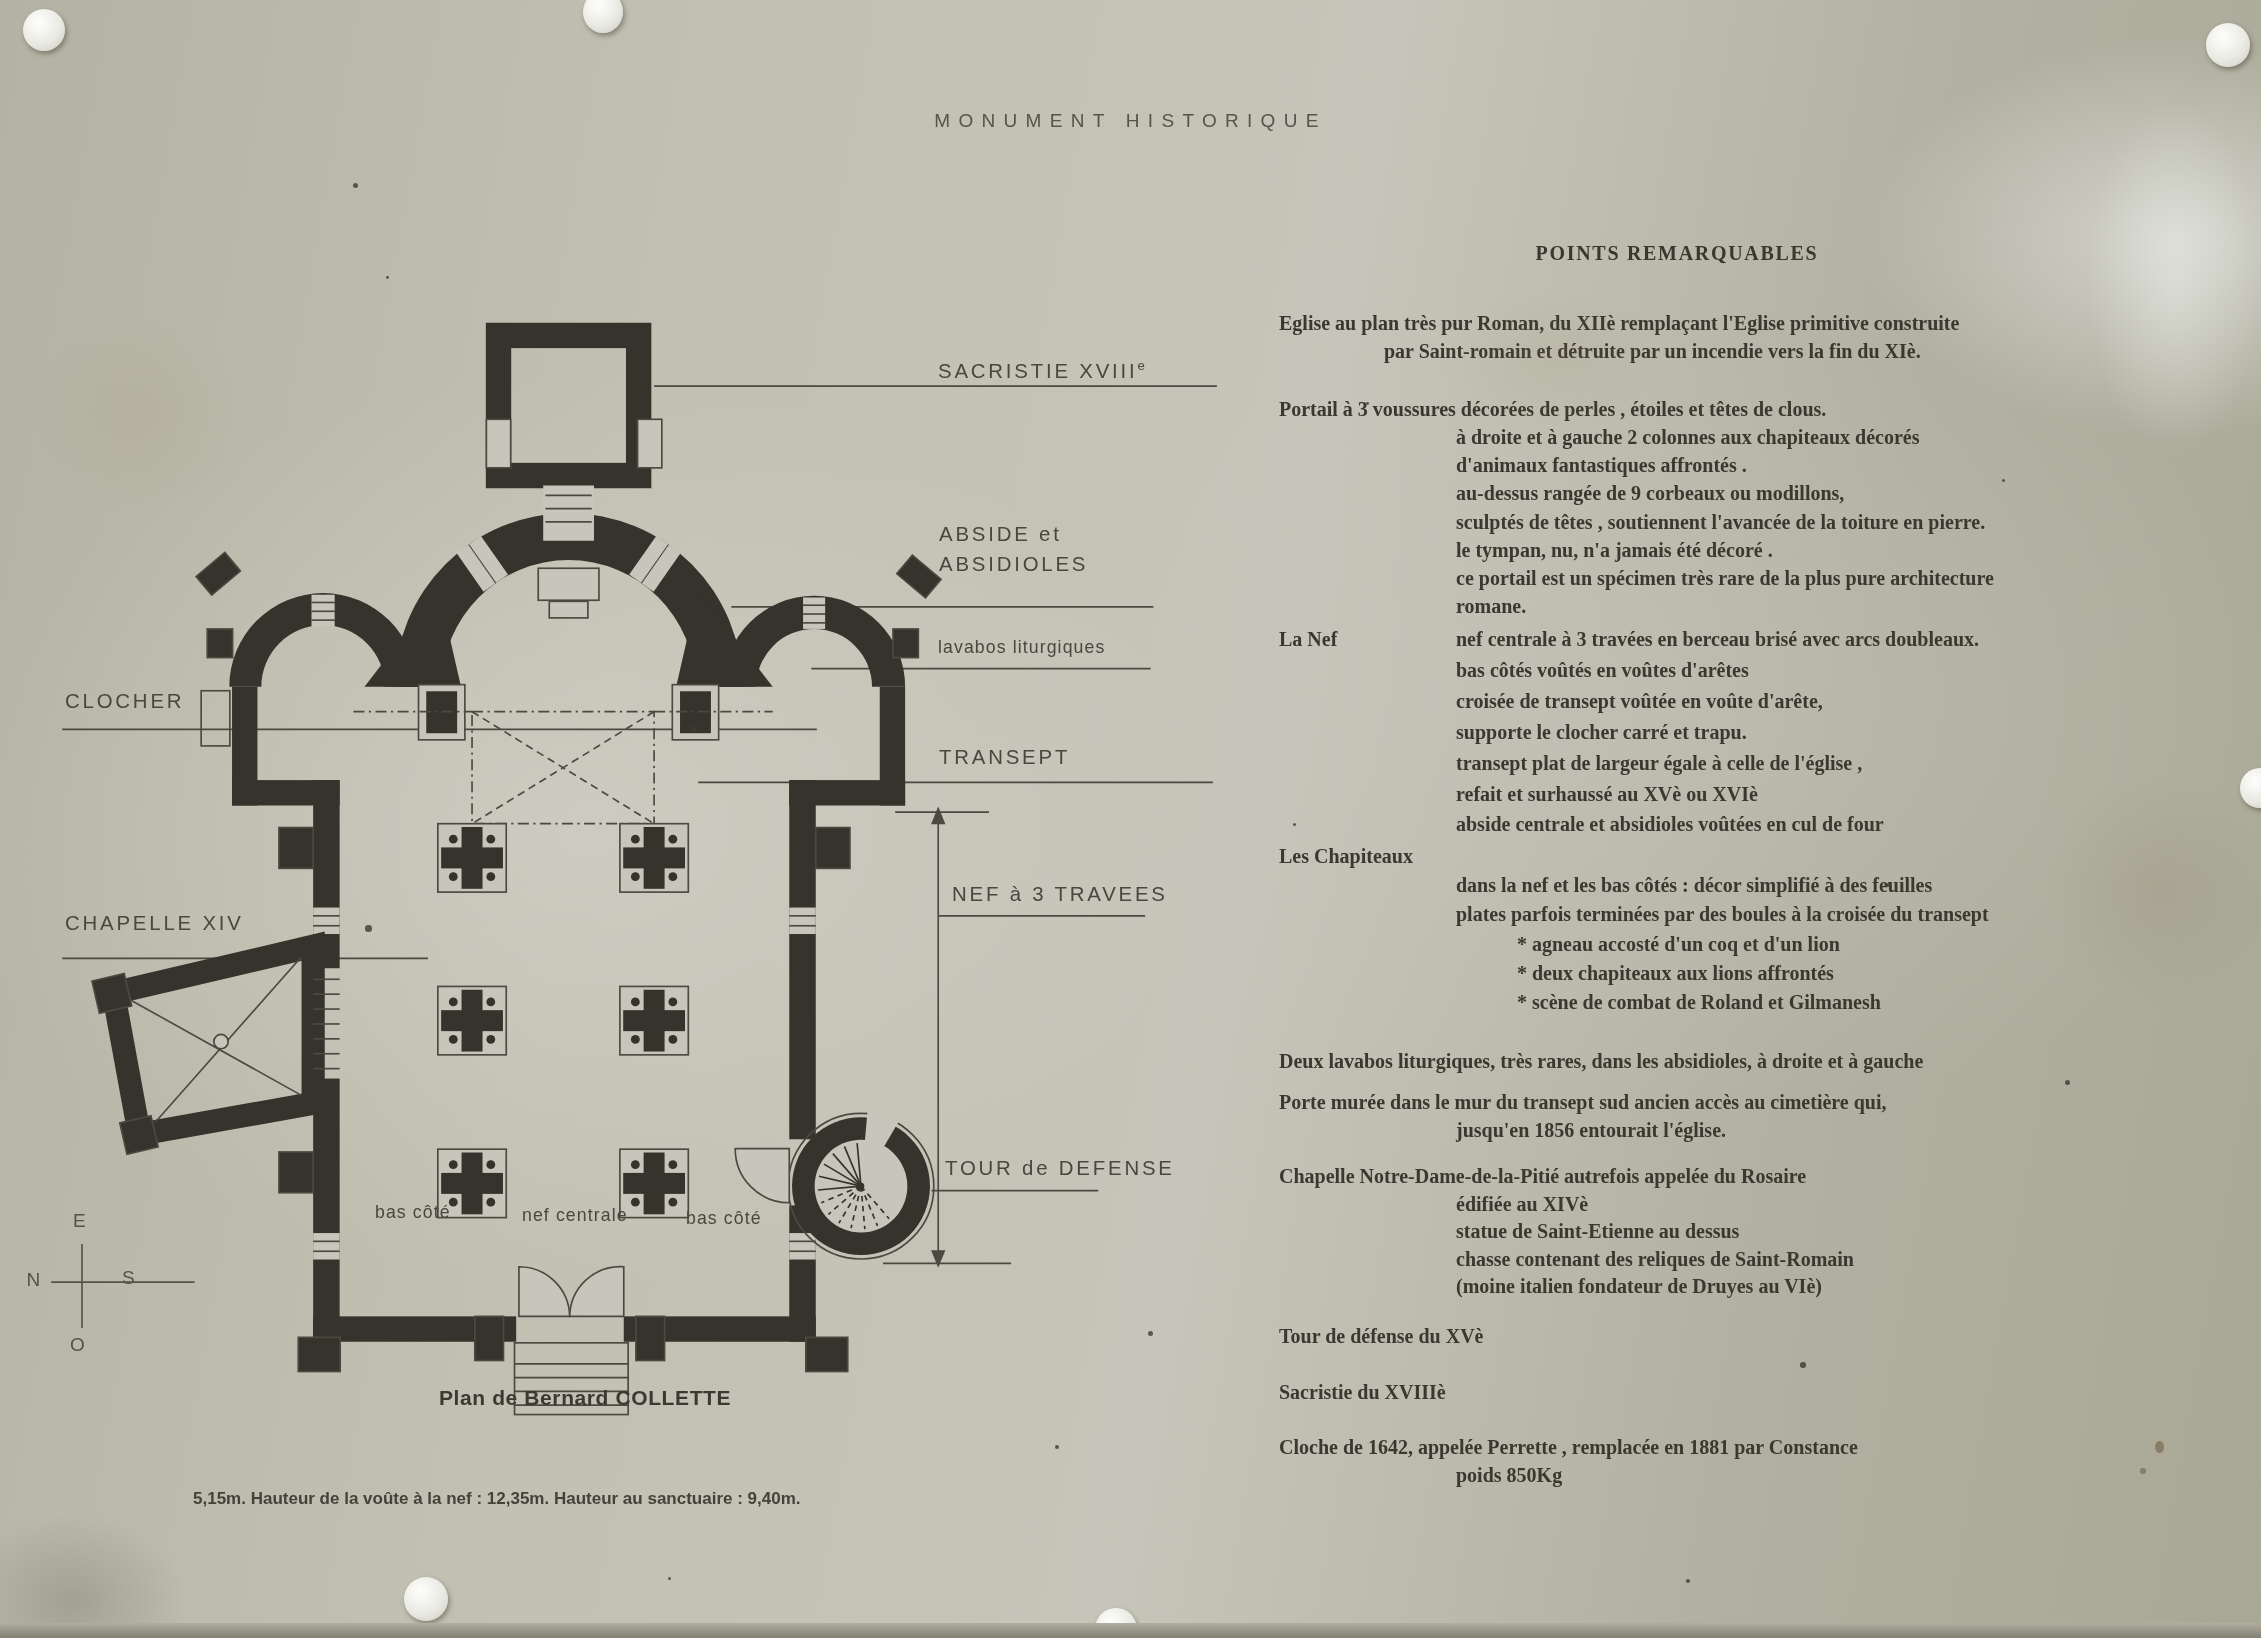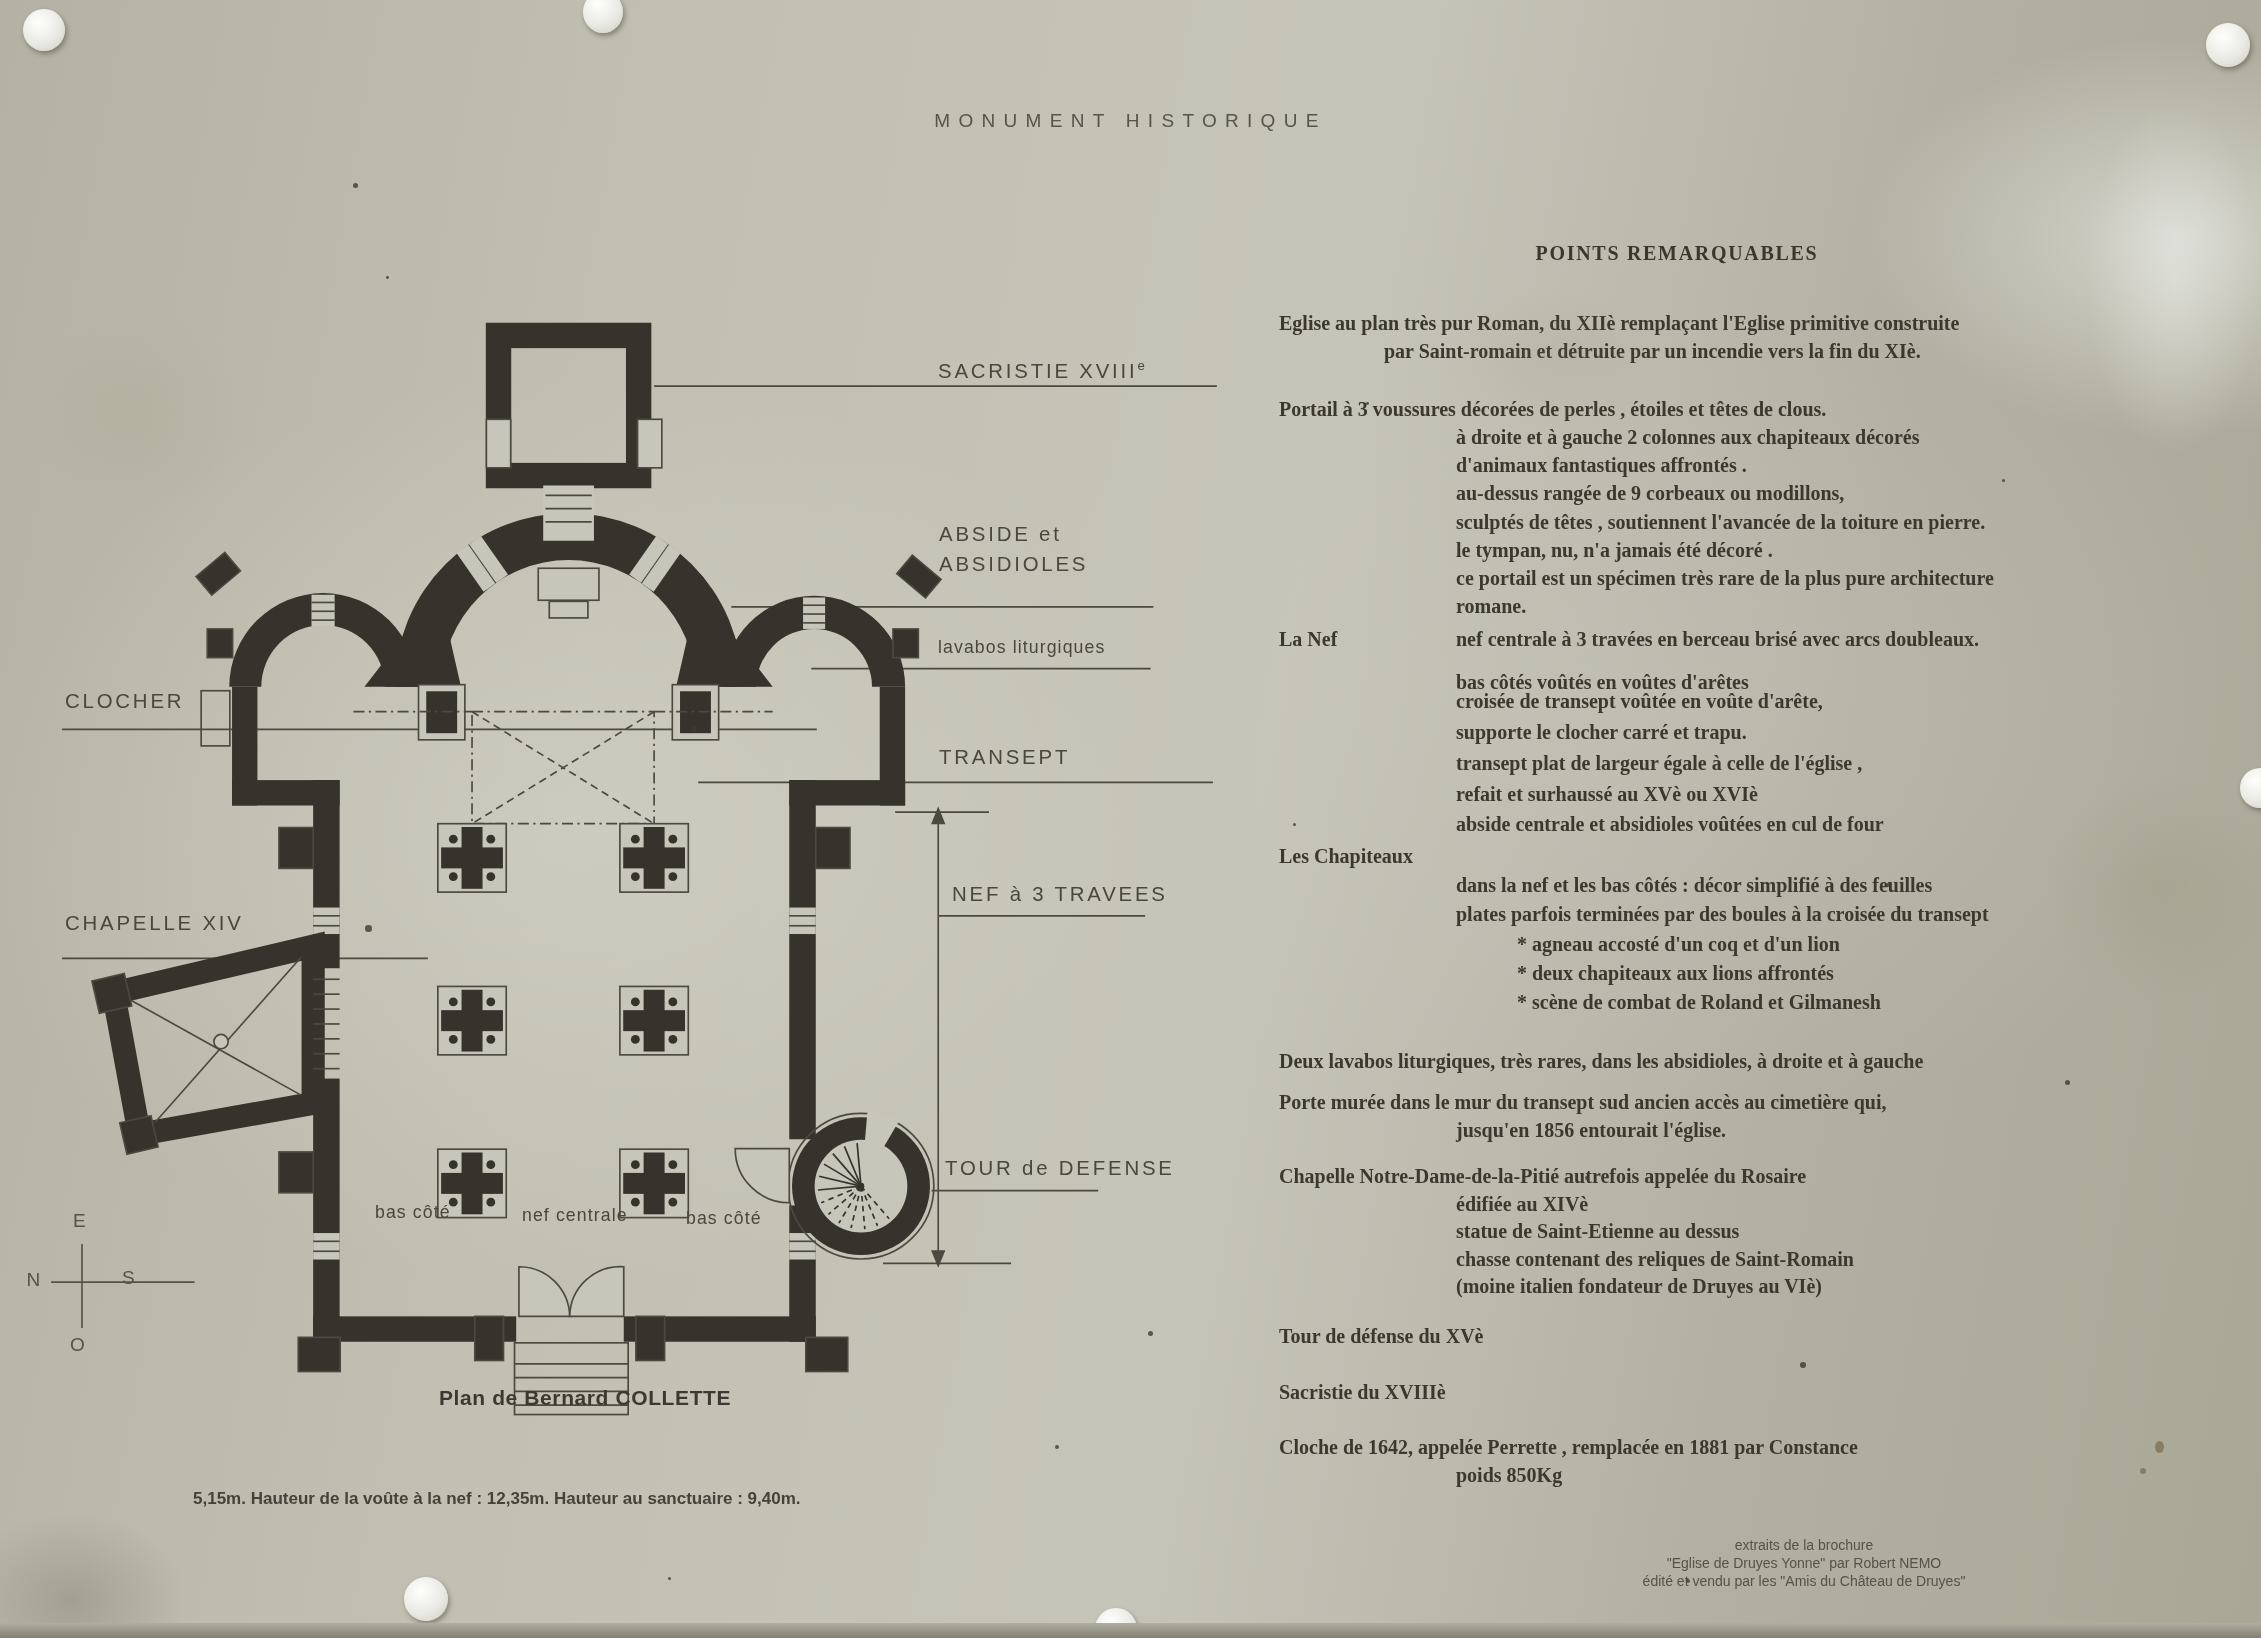--- a/index.html
+++ b/index.html
@@ -333,21 +333,21 @@
         <div class="ln" style="left: 177px; top: 56px;">d'animaux fantastiques affrontés .</div>
         <div class="ln" style="left: 177px; top: 84px;">au-dessus rangée de 9 corbeaux ou modillons,</div>
         <div class="ln" style="left: 177px; top: 113px;">sculptés de têtes , soutiennent l'avancée de la toiture en pierre.</div>
         <div class="ln" style="left: 177px; top: 141px;">le tympan, nu, n'a jamais été décoré .</div>
         <div class="ln" style="left: 177px; top: 169px;">ce portail est un spécimen très rare de la plus pure architecture</div>
         <div class="ln" style="left: 177px; top: 197px;">romane.</div>
       </div>
       <div class="sec" style="top: 628px;">
         <div class="ln" style="left: 0px; top: 0px;">La Nef</div>
         <div class="ln" style="left: 177px; top: 0px;">nef centrale à 3 travées en berceau brisé avec arcs doubleaux.</div>
-        <div class="ln" style="left: 177px; top: 31px; margin-top: 12px;">bas côtés voûtés en voûtes d'arêtes</div>
+        <div class="ln" style="left: 177px; top: 31px;">bas côtés voûtés en voûtes d'arêtes</div>
         <div class="ln" style="left: 177px; top: 62px;">croisée de transept voûtée en voûte d'arête,</div>
         <div class="ln" style="left: 177px; top: 93px;">supporte le clocher carré et trapu.</div>
         <div class="ln" style="left: 177px; top: 124px;">transept plat de largeur égale à celle de l'église ,</div>
         <div class="ln" style="left: 177px; top: 155px;">refait et surhaussé au XVè ou XVIè</div>
         <div class="ln" style="left: 177px; top: 185px;">abside centrale et absidioles voûtées en cul de four</div>
       </div>
       <div class="sec" style="top: 845px;">
         <div class="ln" style="left: 0px; top: 0px;">Les Chapiteaux</div>
         <div class="ln" style="left: 177px; top: 29px;">dans la nef et les bas côtés : décor simplifié à des feuilles</div>
         <div class="ln" style="left: 177px; top: 58px;">plates parfois terminées par des boules à la croisée du transept</div>
@@ -374,25 +374,20 @@
       </div>
       <div class="sec" style="top: 1381px;">
         <div class="ln" style="left: 0px; top: 0px;">Sacristie du XVIIIè</div>
       </div>
       <div class="sec" style="top: 1436px;">
         <div class="ln" style="left: 0px; top: 0px;">Cloche de 1642, appelée Perrette , remplacée en 1881 par Constance</div>
         <div class="ln" style="left: 177px; top: 28px;">poids 850Kg</div>
       </div>
     </div>
 
-  <div class="footer">
-    <div>extraits de la brochure</div>
-    <div>"Eglise de Druyes Yonne" par Robert NEMO</div>
-    <div>édité et vendu par les "Amis du Château de Druyes"</div>
-  </div>
 
   <div class="screw" style="left:23px;top:9.4px;width:42px;height:42px;"></div>
   <div class="screw" style="left:583px;top:-8.8px;width:40px;height:42px;"></div>
   <div class="screw" style="left:2206px;top:23px;width:44px;height:44px;"></div>
   <div class="screw" style="left:2240px;top:768px;width:40px;height:40px;"></div>
   <div class="screw" style="left:404px;top:1577px;width:44px;height:44px;"></div>
   <div class="screw" style="left:1095px;top:1608px;width:42px;height:42px;"></div>
 
   <div class="stain" style="left:2086px;top:99px;width:177px;height:359px;background:radial-gradient(rgba(250,252,250,0.35),rgba(250,252,250,0) 70%);"></div>
   <div class="stain" style="left:1435px;top:287px;width:232px;height:143px;background:radial-gradient(rgba(150,135,95,0.10),rgba(150,135,95,0) 70%);"></div>

